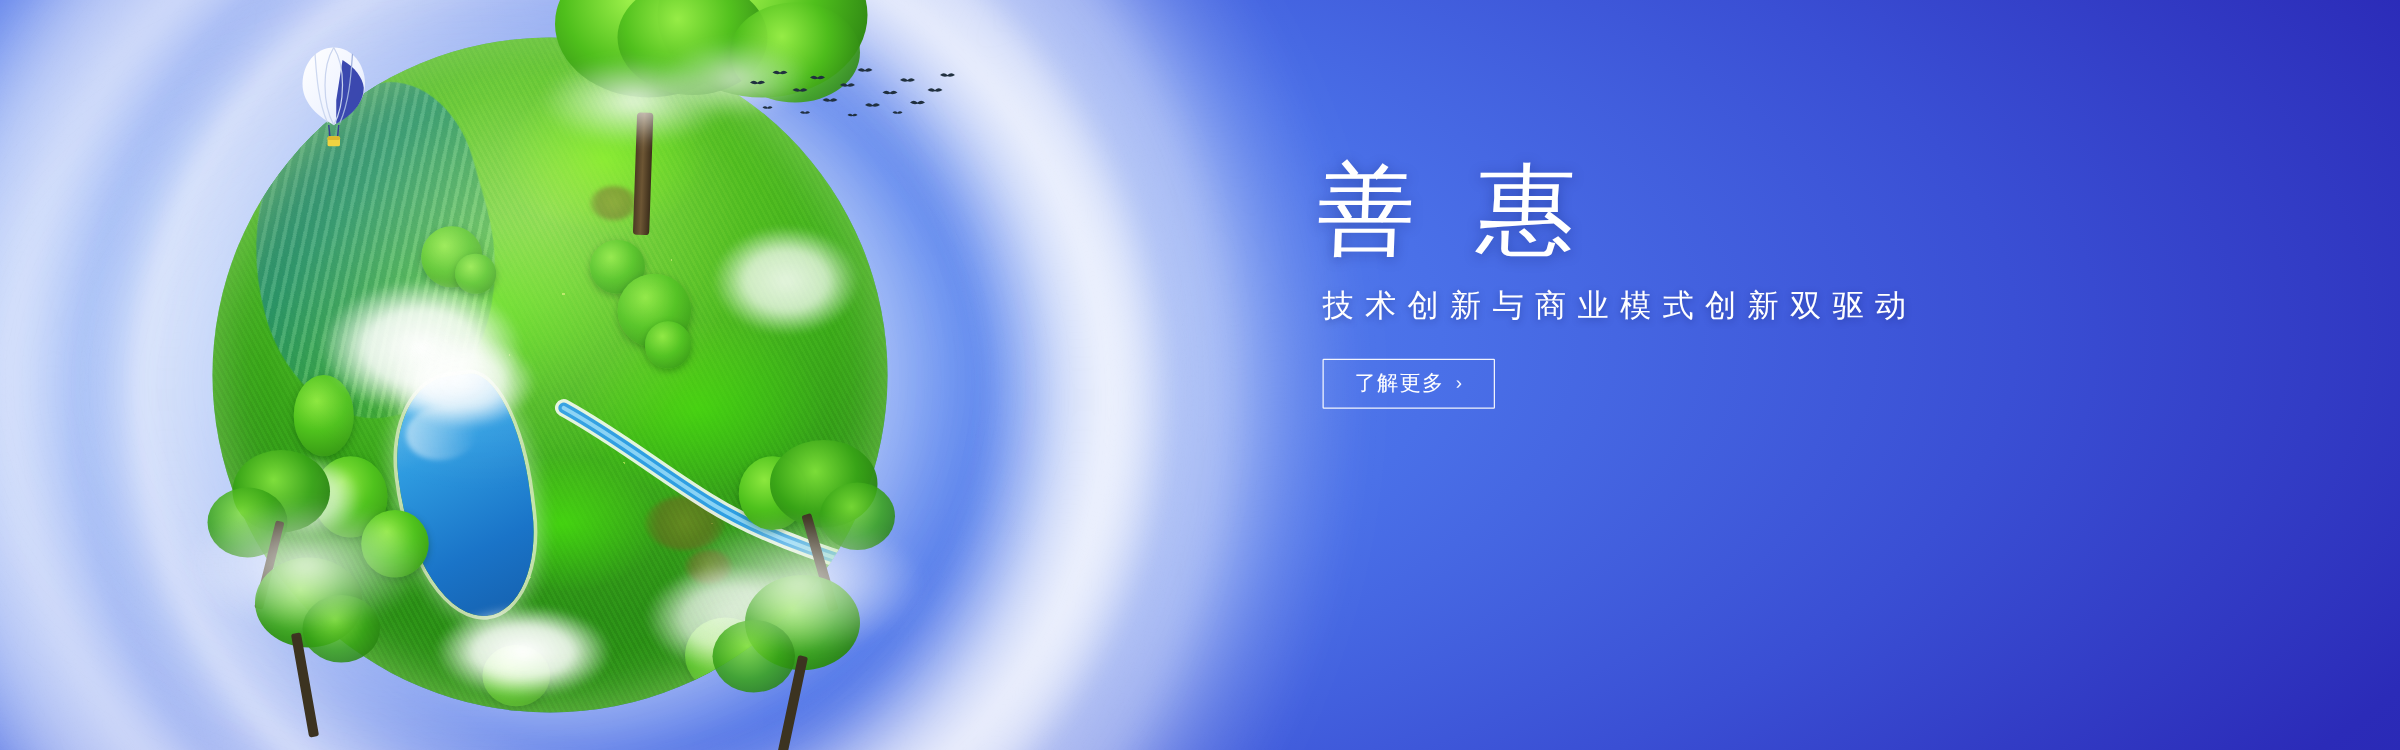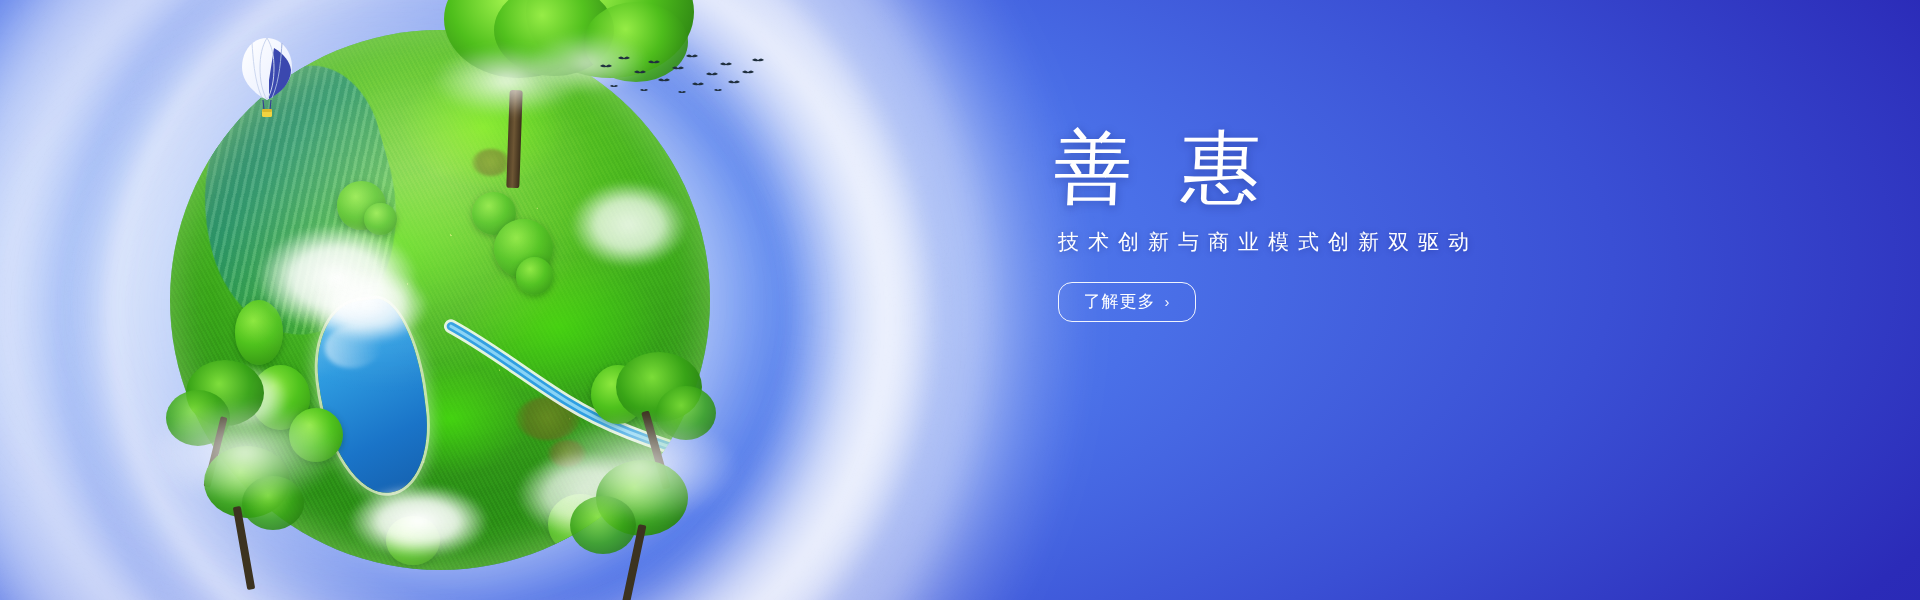--- a/index.html
+++ b/index.html
@@ -163,29 +163,29 @@
   
   .content{ position:absolute; left:1058px; top:132px; width:780px; }
   .headline{ display:flex; align-items:flex-end; white-space:nowrap; color:#fff;
     text-shadow:0 2px 10px rgba(10,20,90,.35); margin-left:-4px; }
   .big{ font-family:"Liberation Serif","DejaVu Serif",serif; font-size:78px; line-height:.92;
     font-weight:400; letter-spacing:0; transform:skewX(-2deg); }
   .small{ font-family:"Liberation Serif","DejaVu Serif",serif; font-size:42px; line-height:1;
     letter-spacing:6px; padding-bottom:9px; margin-left:6px; }
   .gap{ width:50px; flex:0 0 50px; }
 
-  .subtitle{ margin-top:24px; color:#fff; font-size:21px; letter-spacing:9px;
+  .subtitle{ margin-top:24px; color:#fff; font-size:25px; letter-spacing:9px;
     font-family:"Liberation Sans","DejaVu Sans",sans-serif; white-space:nowrap;
     text-shadow:0 1px 6px rgba(10,20,90,.35); }
   .desc{ margin-top:20px; color:#f2f5ff; font-size:18px; letter-spacing:.6px;
     font-family:"Liberation Sans","DejaVu Sans",sans-serif; white-space:nowrap;
     text-shadow:0 1px 5px rgba(10,20,90,.35); }
   .cta{ margin-top:26px; display:inline-flex; align-items:center; justify-content:center;
     gap:9px; width:138px; height:40px; border:1px solid rgba(255,255,255,.92);
-    border-radius:14px; background:transparent; color:#fff; font-size:17px;
+    border-radius:1px; background:transparent; color:#fff; font-size:17px;
     letter-spacing:1px; cursor:pointer;
     font-family:"Liberation Sans","DejaVu Sans",sans-serif; }
   .cta .chev{ font-size:15px; line-height:1; opacity:.95; }
 </style>
 </head>
 <body>
 
 <div class="banner">
 
   <div class="swirl swirl-a"></div>

